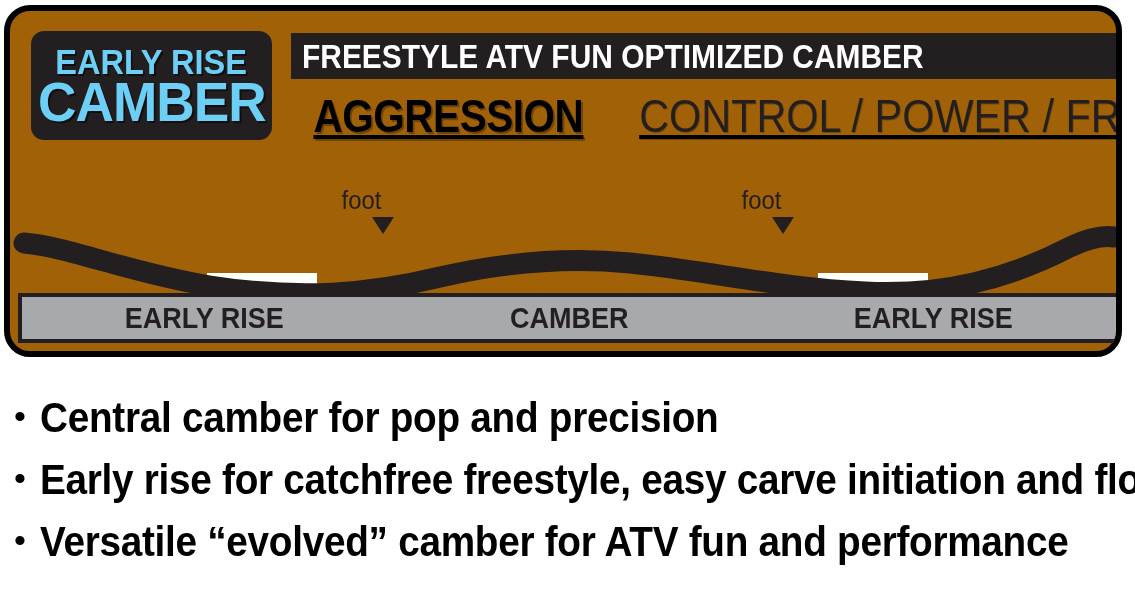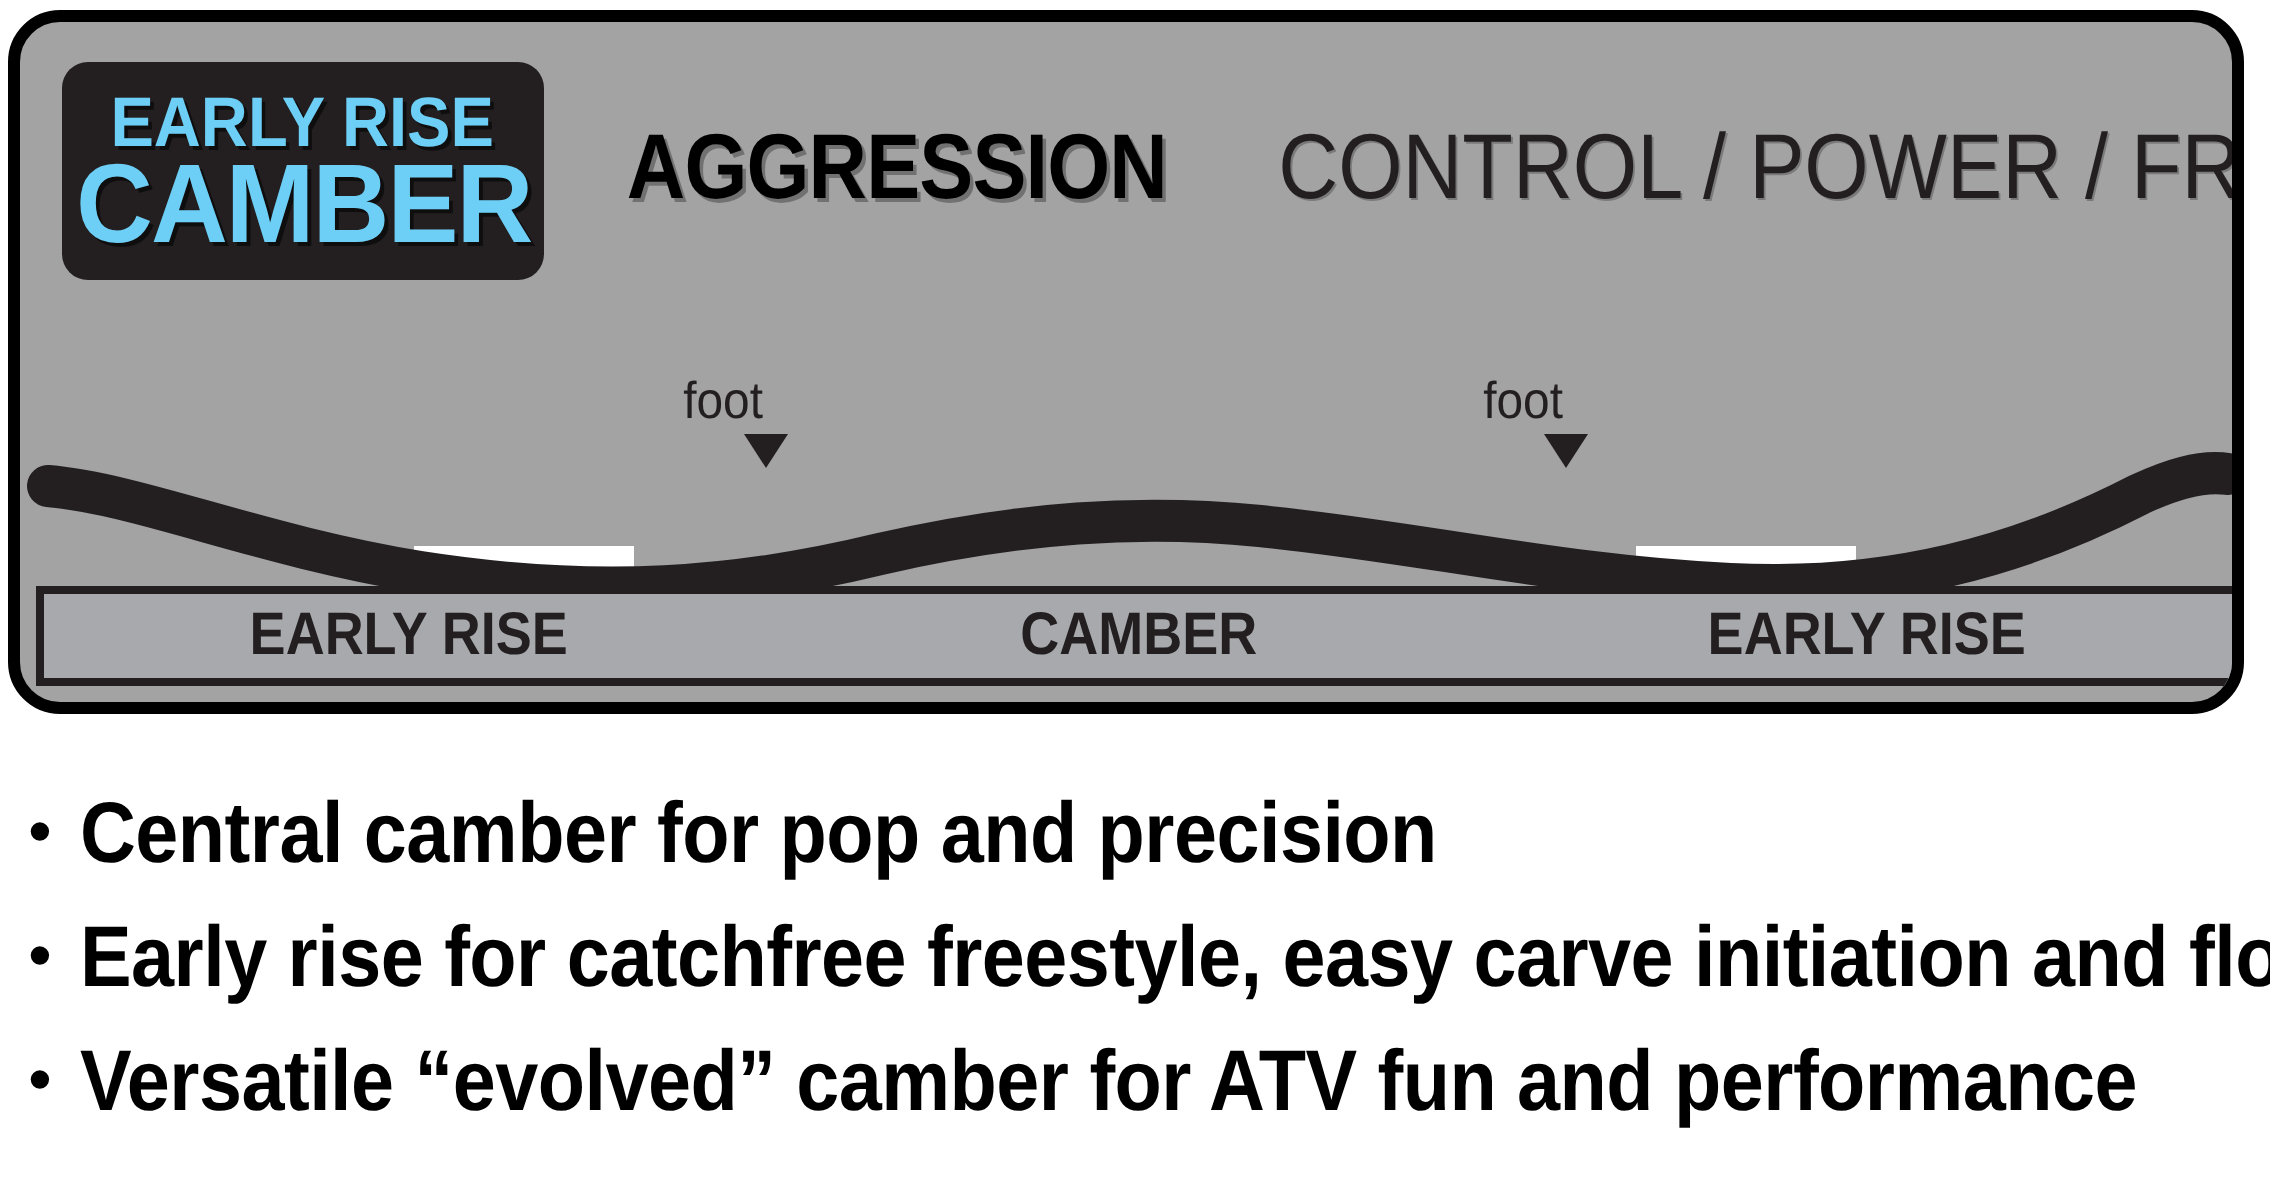--- a/index.html
+++ b/index.html
@@ -22,21 +22,21 @@
     background: #ffffff;
   }
 
   
   .panel {
     position: absolute;
     left: 4px;
     top: 5px;
     width: 1118px;
     height: 352px;
-    background: #a3a3a3;
+    background: #a16207;
     border: 6px solid #000000;
     border-radius: 26px;
     box-sizing: border-box;
     overflow: hidden;
   }
 
   
   .logo-badge {
     position: absolute;
     left: 21px;
@@ -96,25 +96,26 @@
     font-family: "Liberation Sans Narrow", "Liberation Sans", sans-serif;
     font-weight: bold;
     font-size: 34px;
     line-height: 34px;
     letter-spacing: 0px;
     transform: scaleX(0.88);
     transform-origin: left center;
     white-space: nowrap;
   }
   .header-sub {
-    margin-top: 26px;
+    margin-top: 13px;
     padding-left: 4px;
     white-space: nowrap;
     display: flex;
     align-items: flex-end;
+    text-decoration: underline;
   }
   .sub-strong {
     color: #000000;
     font-family: "Liberation Sans Narrow", "Liberation Sans", sans-serif;
     font-weight: bold;
     font-size: 46px;
     line-height: 48px;
     letter-spacing: -0.5px;
     transform: scaleX(0.88);
     transform-origin: left baseline;
@@ -230,20 +231,23 @@
 <div class="sheet">
 
   <div class="panel">
 
     <div class="logo-badge">
       <span class="logo-line1">EARLY RISE</span>
       <span class="logo-line2">CAMBER</span>
     </div>
 
     <div class="header-block">
+      <div class="header-bar">
+        <span class="header-bar-text">FREESTYLE ATV FUN OPTIMIZED CAMBER</span>
+      </div>
       <div class="header-sub">
         <span class="sub-strong">AGGRESSION</span>
         <span class="sub-light">CONTROL / POWER / FREEDOM</span>
       </div>
     </div>
 
     <svg class="board-svg" viewBox="0 0 1118 352" preserveAspectRatio="none">
 
       <rect x="197" y="262" width="110" height="22" fill="#FFFFFF"></rect>
       <rect x="808" y="262" width="110" height="22" fill="#FFFFFF"></rect>

